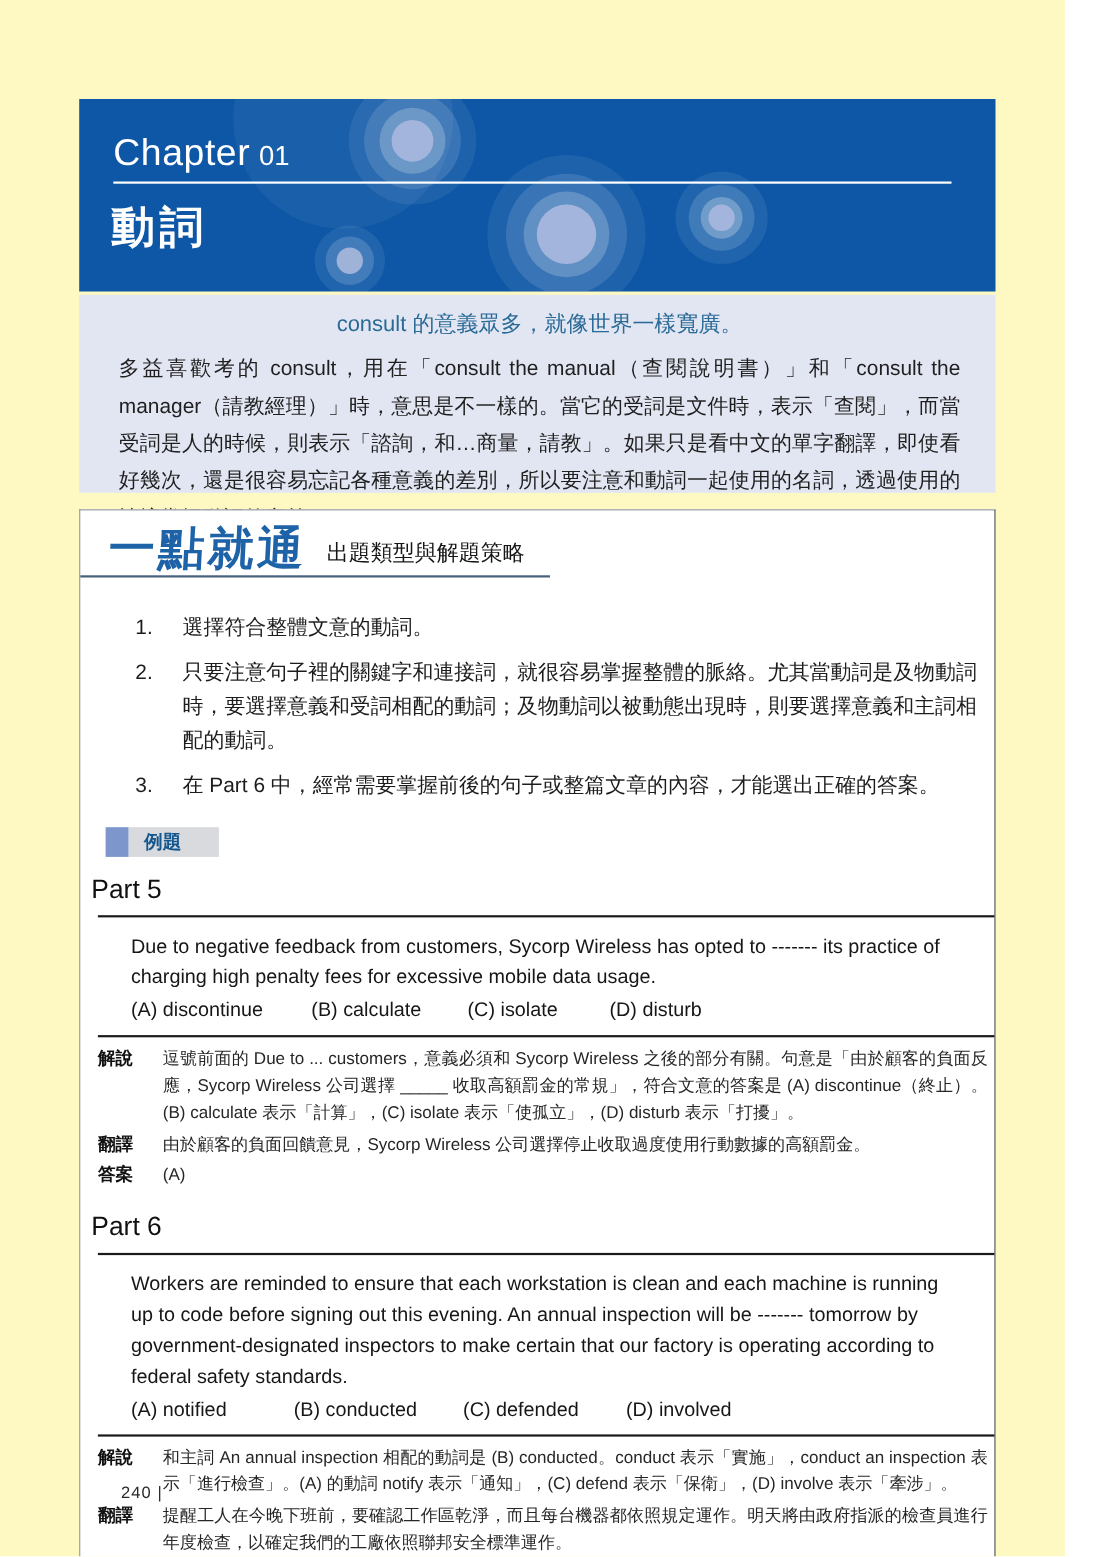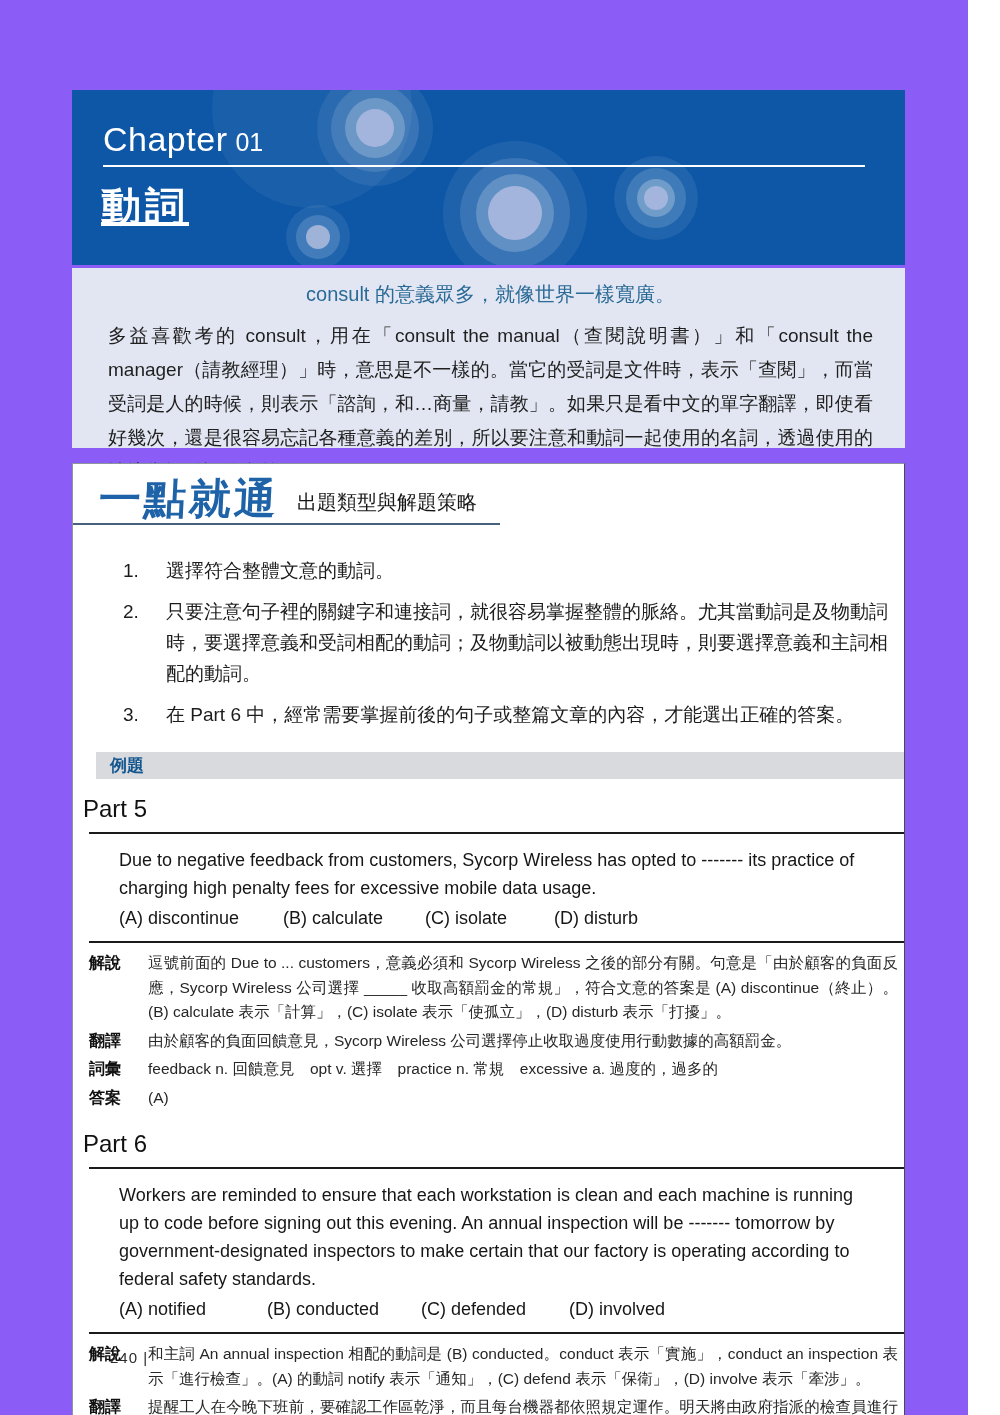--- a/index.html
+++ b/index.html
@@ -2,33 +2,33 @@
 <html><head>
 <meta charset="utf-8">
 <style>
   * { margin:0; padding:0; box-sizing:border-box; }
   html,body { background:#ffffff; }
   body {
     width:1000px; height:1415px;
     font-family:"Liberation Sans","DejaVu Sans",sans-serif;
     color:#1c1c1c;
   }
-  .page { position:relative; width:968px; height:1415px; background:#8b5cf6; overflow:hidden; }
+  .page { position:relative; width:968px; height:1415px; background:#fef9c3; overflow:hidden; }
 
   
   .hero { position:absolute; left:72px; top:90px; width:833px; }
   .hero-top {
     position:relative; height:175px; background:#0d57a6; overflow:hidden;
   }
   .hero-circles { position:absolute; left:0; top:0; }
   .chap-line { position:relative; margin:30px 0 0 31px; color:#fff; }
   .chap-word { font-size:34px; font-weight:400; letter-spacing:0.5px; }
   .chap-num  { font-size:25px; font-weight:400; margin-left:8px; }
   .chap-underline { position:relative; margin:6px 40px 0 31px; border-top:2px solid #ffffff; }
-  .chap-title { position:relative; margin:12px 16px 0 29px; color:#fff; font-size:40px; font-weight:bold; letter-spacing:4px;text-decoration:underline; }
+  .chap-title { position:relative; margin:12px 16px 0 29px; color:#fff; font-size:40px; font-weight:bold; letter-spacing:4px; }
 
   .hero-panel {
     margin-top:3px; height:180px; background:#e2e6f2;
     padding:13px 32px 0 36px;
   }
   .intro-headline { text-align:center; font-size:20px; font-weight:500; color:#2a6a96; }
   .intro-body { margin-top:11px; font-size:19px; line-height:34px; color:#1f1f1f; text-align:justify; }
 
   
   .main-box {
@@ -46,21 +46,21 @@
     font-size:42px; font-weight:bold; color:#1e62a8;
     letter-spacing:3px; line-height:1; transform:skewX(-3deg);
   }
   .logo-sub { font-size:20px; color:#161616; padding-bottom:4px; }
 
   .tips { margin:30px 14px 0 50px; }
   .tip { display:flex; font-size:19px; line-height:31px; color:#1c1c1c; margin-bottom:10px; }
   .tip-num { width:27px; flex:none; }
   .tip-text { flex:1;margin-left:16px; }
 
-  .badge { display:flex; margin:22px 0 0 23px; height:27px;flex-direction:column; }
+  .badge { display:flex; margin:22px 0 0 23px; height:27px; }
   .badge-square { width:21px; background:#7d97cd; flex:none; }
   .badge-label {
     background:#d8dade; color:#14568e; font-weight:bold; font-size:17px;
     line-height:27px; padding:0 34px 0 14px;
   }
 
   .part-title { font-size:24px; font-weight:400; color:#111; margin:16px 0 0 10px; }
   .part6 .part-title { margin-top:20px; }
   .rule { border-top:2px solid #1a1a1a; margin:9px 0 0 16px; }
   .question { margin:12px 26px 0 46px; font-size:18px; line-height:28px; color:#161616; }
@@ -159,24 +159,20 @@
       <div class="qa">
         <div class="qa-row">
           <span class="qa-label">解說</span>
           <span class="qa-text">逗號前面的 Due to ... customers，意義必須和 Sycorp Wireless 之後的部分有關。句意是「由於顧客的負面反應，Sycorp Wireless 公司選擇 _____ 收取高額罰金的常規」，符合文意的答案是 (A) discontinue（終止）。(B) calculate 表示「計算」，(C) isolate 表示「使孤立」，(D) disturb 表示「打擾」。</span>
         </div>
         <div class="qa-row">
           <span class="qa-label">翻譯</span>
           <span class="qa-text">由於顧客的負面回饋意見，Sycorp Wireless 公司選擇停止收取過度使用行動數據的高額罰金。</span>
         </div>
         <div class="qa-row">
-          <span class="qa-label">詞彙</span>
-          <span class="qa-text">feedback n. 回饋意見　opt v. 選擇　practice n. 常規　excessive a. 過度的，過多的</span>
-        </div>
-        <div class="qa-row">
           <span class="qa-label">答案</span>
           <span class="qa-text">(A)</span>
         </div>
       </div>
     </section>
 
     <section class="part part6">
       <h2 class="part-title">Part 6</h2>
       <div class="rule"></div>
       <p class="question">Workers are reminded to ensure that each workstation is clean and each machine is running up to code before signing out this evening. An annual inspection will be ------- tomorrow by government-designated inspectors to make certain that our factory is operating according to federal safety standards.</p>

